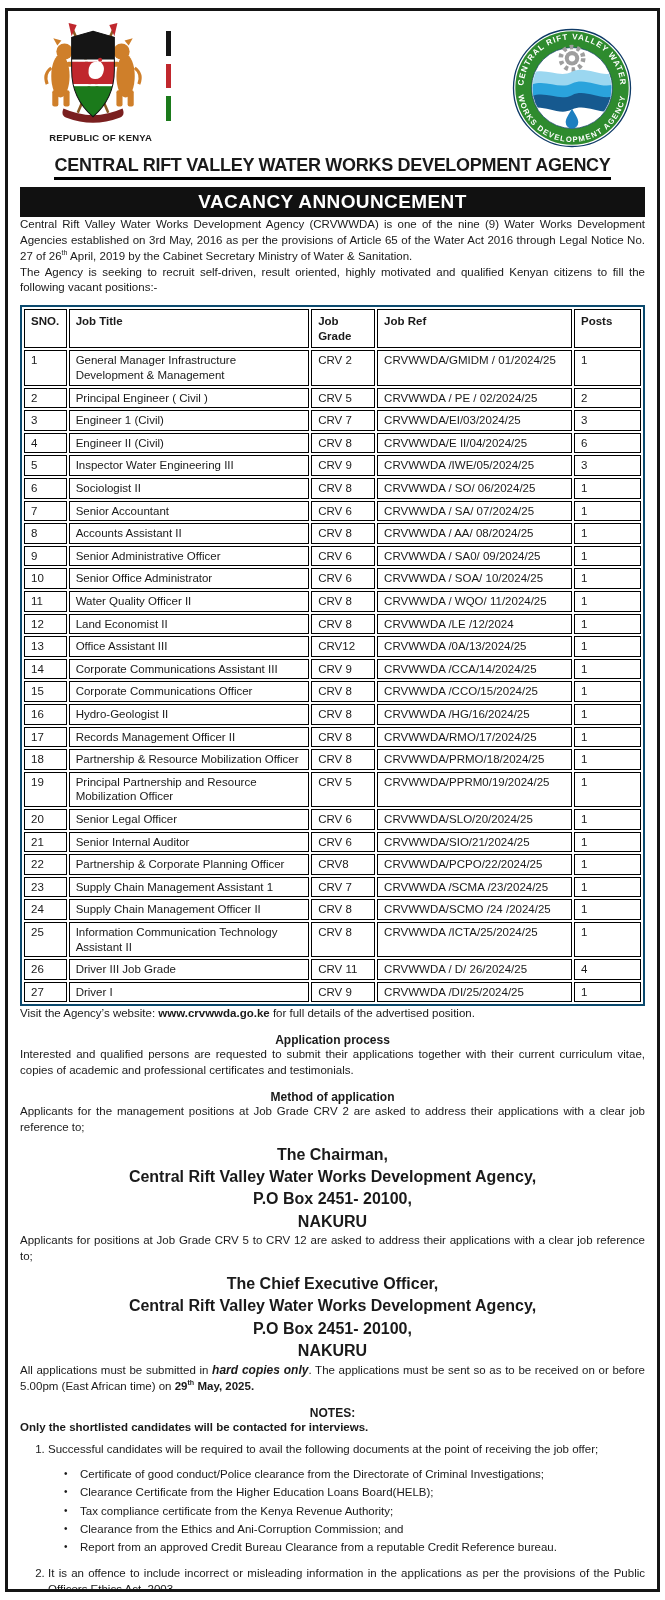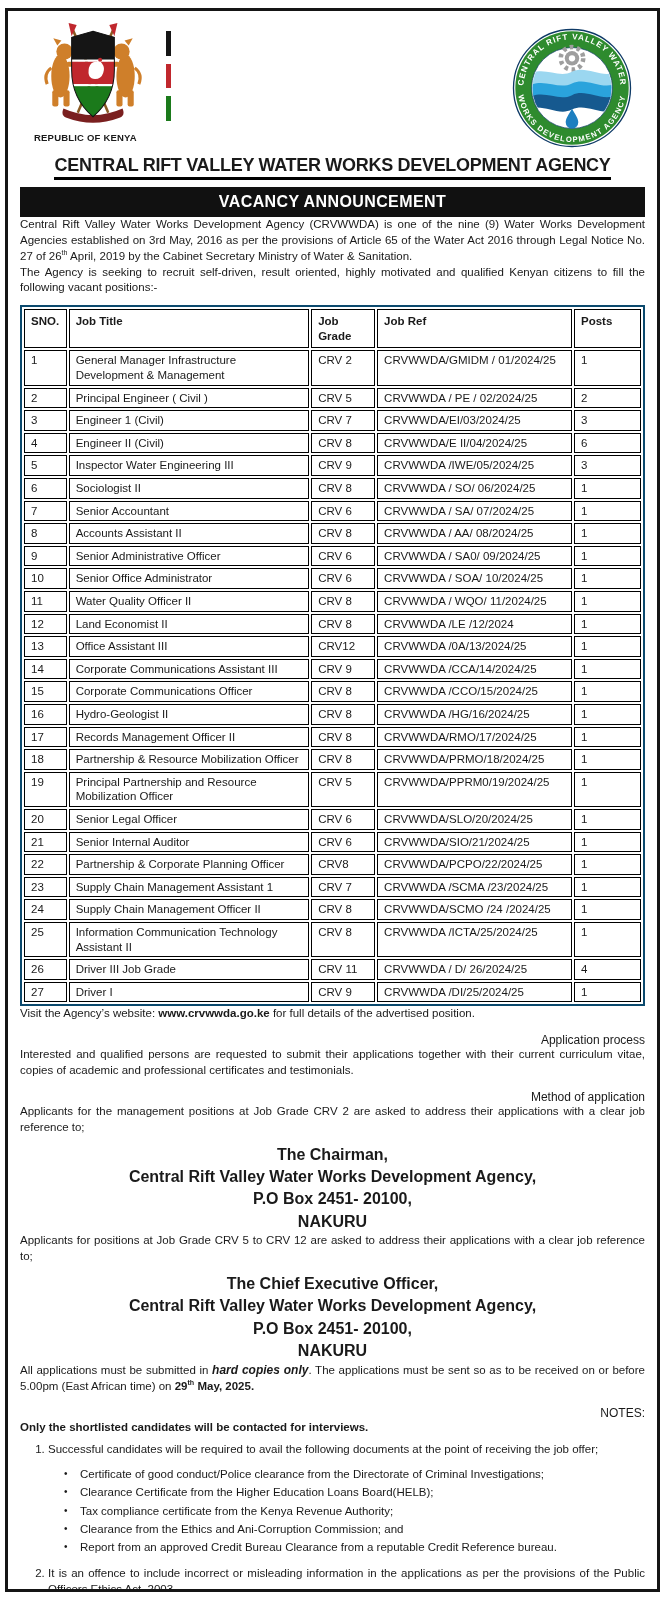--- a/index.html
+++ b/index.html
@@ -8,35 +8,35 @@
     --flag-red:#c0272d; --flag-green:#1b7a1b; --flag-black:#151515;
     --lion-orange:#cf7f2a; --scroll-red:#7a1f1f; --vision-red:#c62f2f;
   }
   html,body{width:665px;height:1600px;margin:0;overflow:hidden;background:#fff;}
   body{font-family:"Liberation Sans",sans-serif;color:var(--text-ink);}
   .frame{position:absolute;left:5px;top:8px;right:5px;bottom:8px;border:3px solid var(--frame-border);
          padding:12px 12px 8px;box-sizing:border-box;background:#fff;overflow:hidden;}
   
   .masthead{display:flex;align-items:flex-start;}
   .coat-block{margin-left:14px;width:118px;text-align:center;}
-  .republic-label{font-size:9.5px;font-weight:bold;letter-spacing:.2px;margin-top:1px;text-align:left;}
+  .republic-label{font-size:9.5px;font-weight:bold;letter-spacing:.2px;margin-top:1px;text-align:right;}
   .flag-bar{width:5px;height:90px;display:flex;flex-direction:column;gap:8px;margin:8px 0 0 14px;}
   .flag-bar .seg{flex:1;}
   .seg-black{background:var(--flag-black);} .seg-red{background:var(--flag-red);} .seg-green{background:var(--flag-green);}
   .masthead .spacer{flex:1;}
   .agency-logo{margin:2px 10px 0 0;}
   
   .title-wrap{text-align:center;margin-top:4px;}
   .page-title{display:inline-block;font-size:18px;font-weight:800;letter-spacing:-.3px;
               border-bottom:3px solid #000;padding-bottom:1px;white-space:nowrap;}
-  .banner{background:var(--banner-bg);color:#fff;text-align:center;font-weight:800;font-size:16px;
+  .banner{background:var(--banner-bg);color:#fff;text-align:center;font-weight:800;font-size:19px;
           letter-spacing:.4px;height:30px;line-height:30px;margin-top:7px;}
   
   p,.para{font-size:11.5px;line-height:1.38;text-align:justify;margin:0 0 0;}
-  .h2{font-size:12px;font-weight:normal;margin:11px 0 0;text-align:right;}
+  .h2{font-size:12px;font-weight:bold;margin:11px 0 0;text-align:center;}
   .addr{font-size:16px;font-weight:bold;text-align:center;line-height:1.4;margin:8px 0 0;}
   .bold{font-weight:bold;}
   .bi{font-weight:bold;font-style:italic;font-size:12px;}
   sup.sup{vertical-align:super;font-size:.62em;}
   
   table.vac{width:100%;border:2px solid #0c4a6e;border-spacing:2px;margin-top:9px;}
   table.vac th,table.vac td{border:1.5px solid #000;padding:2px 6px;font-size:11.5px;line-height:1.27;
           vertical-align:top;text-align:left;}
   table.vac th{font-weight:bold;padding:4px 6px;}
   

